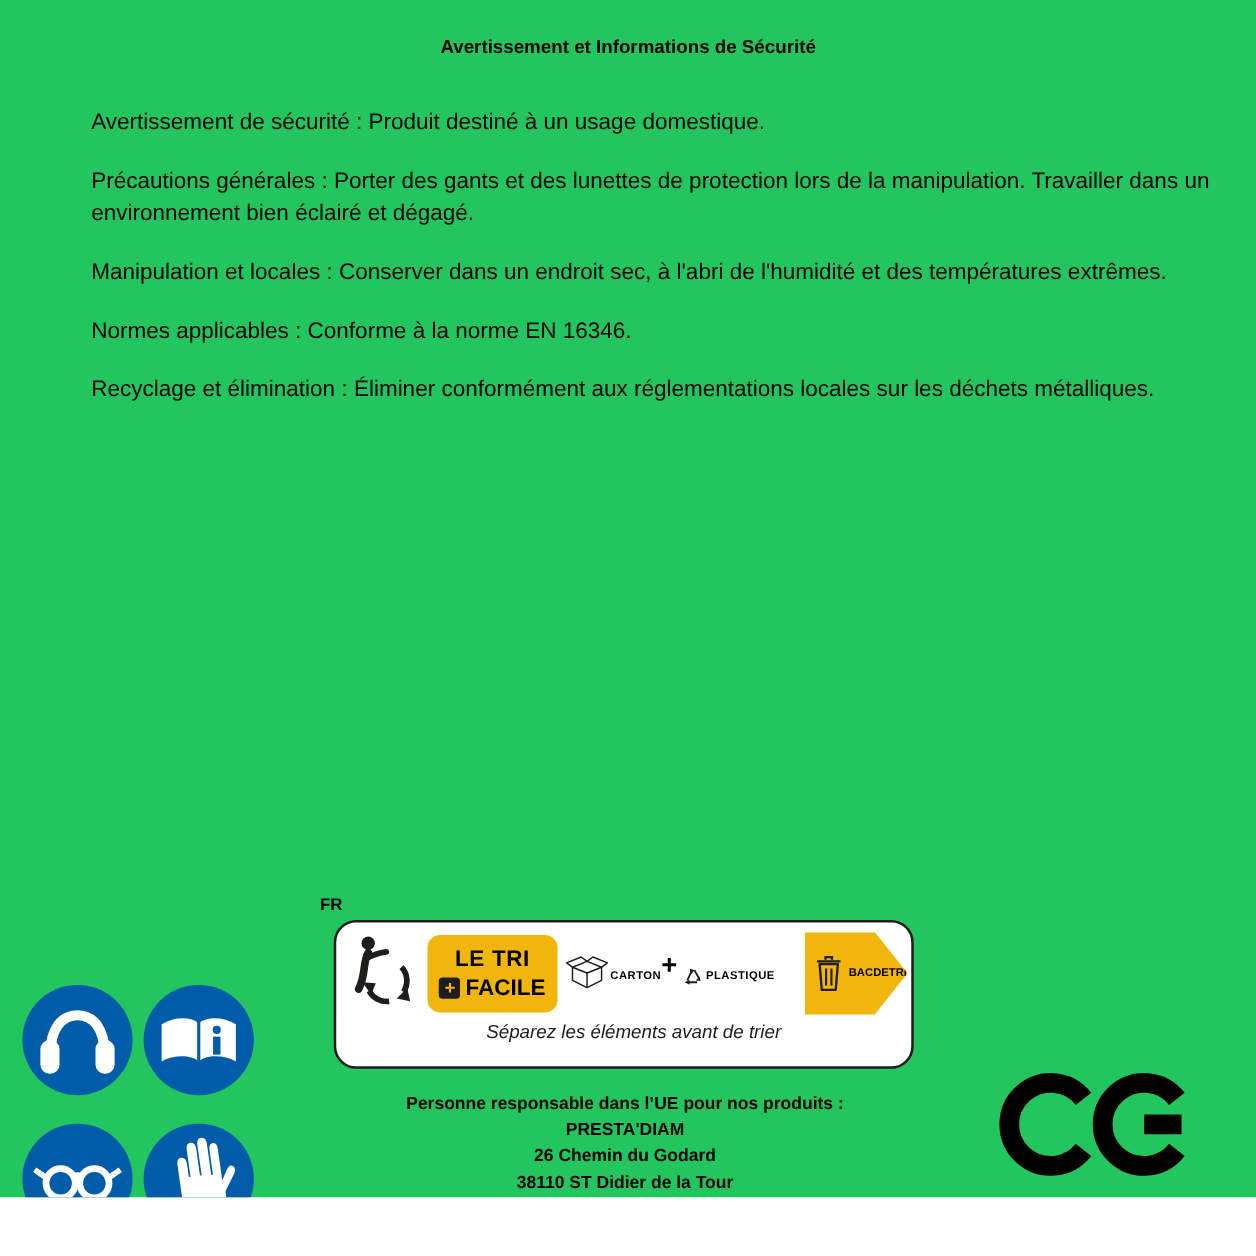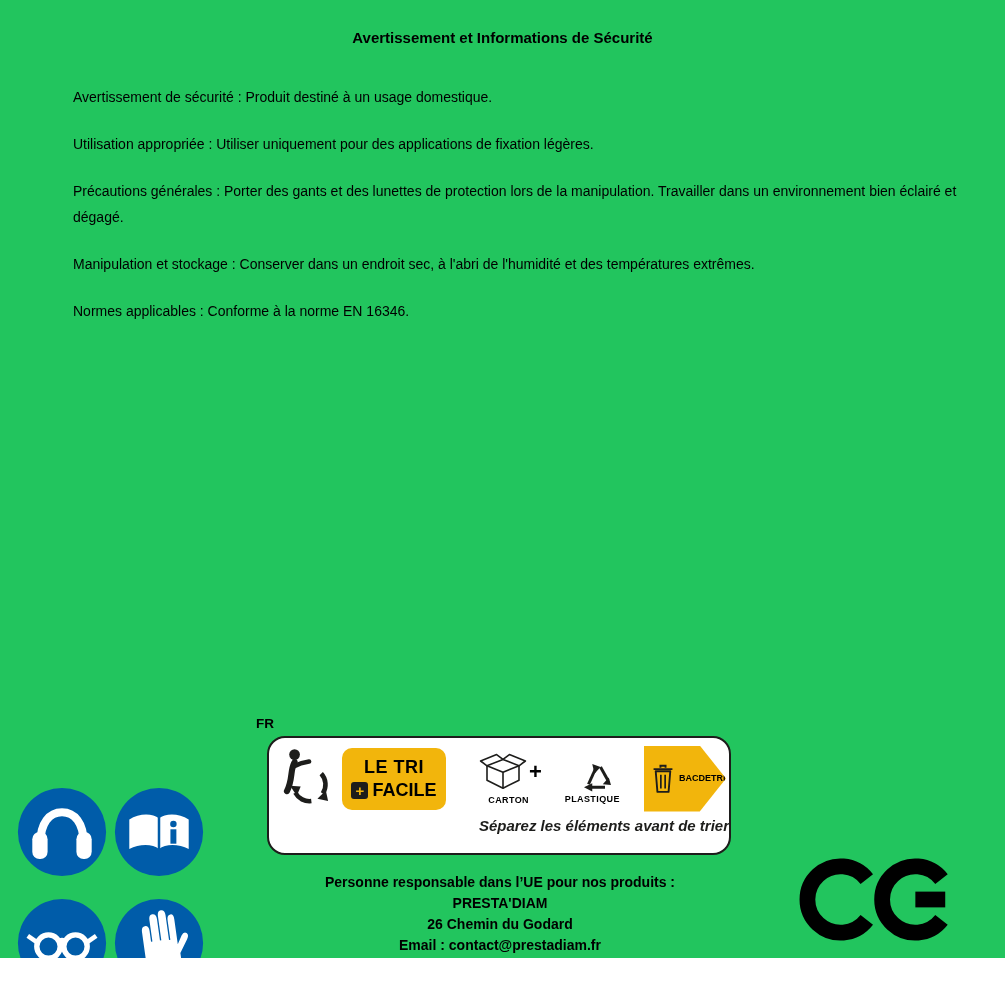--- a/index.html
+++ b/index.html
@@ -8,21 +8,21 @@
     font-family:"Liberation Sans", sans-serif; color:#000; overflow:hidden;
   }
 
   
   .title {
     position:absolute; top:29px; left:0; width:100%;
     text-align:center; font-size:15px; font-weight:bold; margin:0;
   }
   .body-text {
     position:absolute; top:84px; left:73px; width:905px;
-    font-size:14px; line-height:26px;
+    font-size:18px; line-height:26px;
   }
   .body-text p { margin:0 0 21px 0; }
 
   
   .picto { position:absolute; width:90px; height:90px; }
   .picto svg { width:100%; height:100%; display:block; }
   .picto-ear     { left:17px;  top:787px; }
   .picto-manual  { left:114px; top:787px; }
   .picto-goggles { left:17px;  top:898px; }
   .picto-gloves  { left:114px; top:898px; }
@@ -59,36 +59,36 @@
   }
   .letri-line1 { font-weight:bold; font-size:18px; letter-spacing:0.5px; }
   .letri-line2 { display:flex; align-items:center; gap:4px; font-weight:bold; font-size:18px; }
   .plus-box {
     background:var(--outline-black,#1D1D1B); color:var(--label-yellow,#F2B50C);
     width:17px; height:17px; border-radius:3px;
     display:flex; align-items:center; justify-content:center;
     font-size:15px; font-weight:bold;
   }
 
-  .material { display:flex; flex-direction:column; align-items:flex-end; width:78px; flex:0 0 auto; }
+  .material { display:flex; align-items:center; width:78px; flex:0 0 auto; }
   .material svg { display:block; }
   .material-label { font-size:9px; font-weight:bold; letter-spacing:0.4px; margin-top:2px; }
   .plus-sign { font-size:22px; font-weight:bold; margin:0 0 14px 0; flex:0 0 auto; }
 
   .bac-arrow {
     margin-left:auto; width:82px; height:66px;
     background:var(--label-yellow,#F2B50C);
     clip-path:polygon(0 0, 68% 0, 100% 50%, 68% 100%, 0 100%);
     display:flex; align-items:center; gap:4px;
     padding-left:7px; box-sizing:border-box; flex:0 0 auto;
   }
   .bac-text { display:flex; flex-direction:row; font-size:9px; font-weight:bold; line-height:9.5px; }
 
   .sort-caption {
-    text-align:right; font-size:15px; font-weight:bold; font-style:italic;
+    text-align:left; font-size:15px; font-weight:normal; font-style:italic;
     padding-left:120px; margin-top:3px; color:var(--outline-black,#1D1D1B);
   }
 
   
   .address {
     position:absolute; left:250px; top:872px; width:500px;
     text-align:center; font-weight:bold; font-size:14px; line-height:21px;
   }
 
   
@@ -99,29 +99,29 @@
 <body>
 
 <div class="page">
 
   <h1 class="title">Avertissement et Informations de Sécurité</h1>
 
   <div class="body-text">
 
       <p>Avertissement de sécurité : Produit destiné à un usage domestique.</p>
 
-      <p>Utilisation appropriée : Utiliser uniquement pour des applications de fixation légères.</p>
 
       <p>Précautions générales : Porter des gants et des lunettes de protection lors de la manipulation. Travailler dans un environnement bien éclairé et dégagé.</p>
 
-      <p>Manipulation et stockage : Conserver dans un endroit sec, à l'abri de l'humidité et des températures extrêmes.</p>
+      <p>Manipulation et locales : Conserver dans un endroit sec, à l'abri de l'humidité et des températures extrêmes.</p>
 
 
       <p>Normes applicables : Conforme à la norme EN 16346.</p>
 
+      <p>Recyclage et élimination : Éliminer conformément aux réglementations locales sur les déchets métalliques.</p>
     </div>
 
   <div class="picto picto-ear">
     <svg viewBox="0 0 100 100">
       <circle class="blue-disc" cx="50" cy="50" r="49"></circle>
       <path class="white-stroke" d="M26,62 C26,40 36,28 50,28 C64,28 74,40 74,62" stroke-width="9"></path>
       <rect class="white-fill" x="17" y="50" width="17" height="30" rx="8"></rect>
       <rect class="white-fill" x="66" y="50" width="17" height="30" rx="8"></rect>
     </svg>
   </div>
@@ -221,20 +221,21 @@
       </div>
     </div>
 
     <div class="sort-caption">Séparez les éléments avant de trier</div>
   </div>
 
   <div class="address">
     <div>Personne responsable dans l’UE pour nos produits :</div>
     <div>PRESTA'DIAM</div>
     <div>26 Chemin du Godard</div>
+    <div>38110 ST Didier de la Tour</div>
     <div>Email : contact@prestadiam.fr</div>
   </div>
 
   <div class="ce-mark">
     <svg viewBox="0 0 190 100" width="158" height="83">
       <path class="ce-stroke" d="M81.5,25.4 A40,40 0 1 0 81.5,74.6"></path>
       <path class="ce-stroke" d="M171.5,25.4 A40,40 0 1 0 171.5,74.6"></path>
       <path class="ce-stroke" d="M140,50 L176,50"></path>
     </svg>
   </div>

